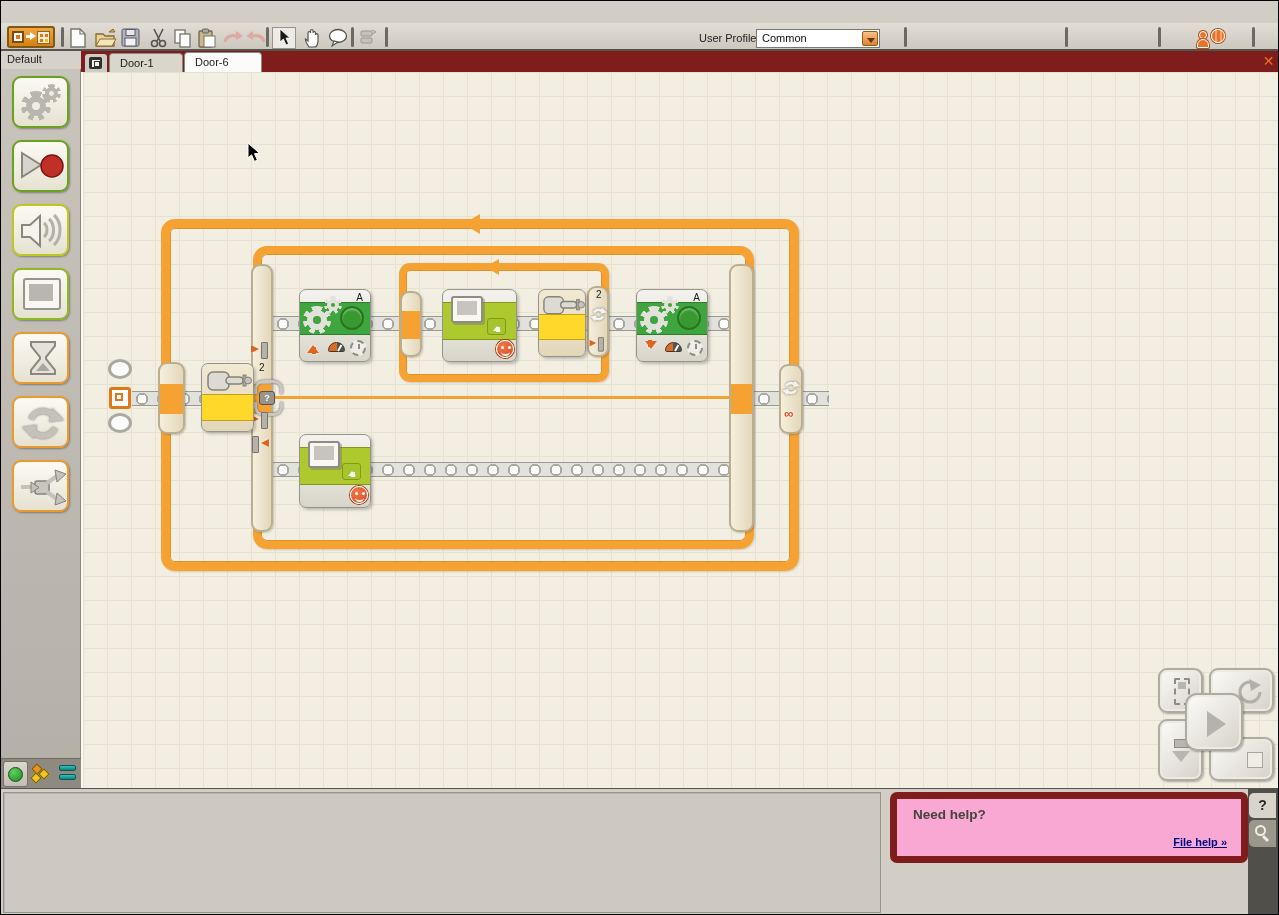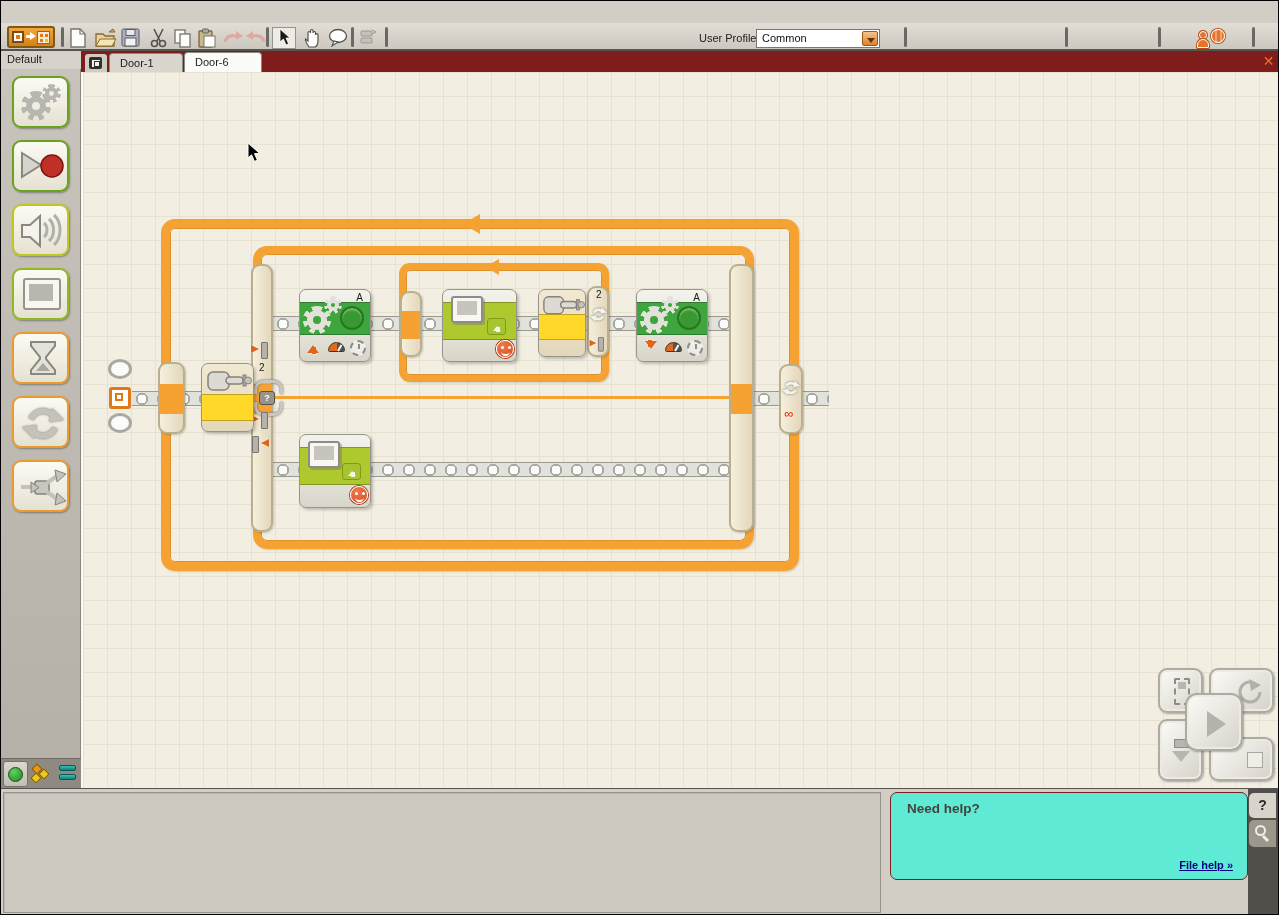--- a/index.html
+++ b/index.html
@@ -115,21 +115,21 @@
   
   .nav-btn{position:absolute;background:linear-gradient(135deg,#fcfbf7,#d5d2c9);border:2px solid #aeaba2;border-radius:9px;box-shadow:1px 1px 2px rgba(0,0,0,.3),inset 0 0 0 2px #eceae2;z-index:5;}
   #navpad{position:absolute;z-index:5;}
 
   
   #cursor{position:absolute;z-index:9;}
 
   
   #bottom{position:absolute;left:0;top:787px;width:1279px;height:128px;background:#d2cec6;border-top:1px solid #55534d;}
   #config-area{position:absolute;left:2px;top:3px;width:878px;height:121px;background:#cdc9c1;border:1px solid #97938b;box-shadow:inset 1px 1px 0 #bab6ae;}
-  #help-card{position:absolute;left:889px;top:3px;width:358px;height:88px;background:#5eead4;border:1px solid #7f1d1d;border-radius:7px;}
+  #help-card{position:absolute;left:889px;top:3px;width:358px;height:71px;background:#f9a8d4;border:7px solid #7f1d1d;border-radius:7px;}
   #help-title{position:absolute;left:16px;top:8px;font-size:13.5px;font-weight:bold;color:#45433b;}
   #help-body{position:absolute;left:16px;top:28px;width:336px;font-size:11px;line-height:13.5px;color:#55534b;}
   #help-link{position:absolute;right:14px;bottom:8px;font-size:11px;font-weight:bold;color:#000085;text-decoration:underline;}
   #help-strip{position:absolute;left:1247px;top:0;width:32px;height:128px;background:#514f49;}
   #qtab{position:absolute;left:1px;top:4px;width:27px;height:25px;background:#d8d4cc;border-radius:5px 0 0 5px;font-size:14px;font-weight:bold;color:#2a2a26;text-align:center;line-height:25px;}
   #magtab{position:absolute;left:1px;top:31px;width:27px;height:27px;background:#9b978b;border-radius:5px 0 0 5px;}
   #magtab .lens{position:absolute;left:6px;top:5px;width:11px;height:11px;border:2.5px solid #efede6;border-radius:50%;}
   #magtab .stick{position:absolute;left:15px;top:15px;width:3px;height:7px;background:#efede6;transform:rotate(-45deg);}
 </style>
 </head>

